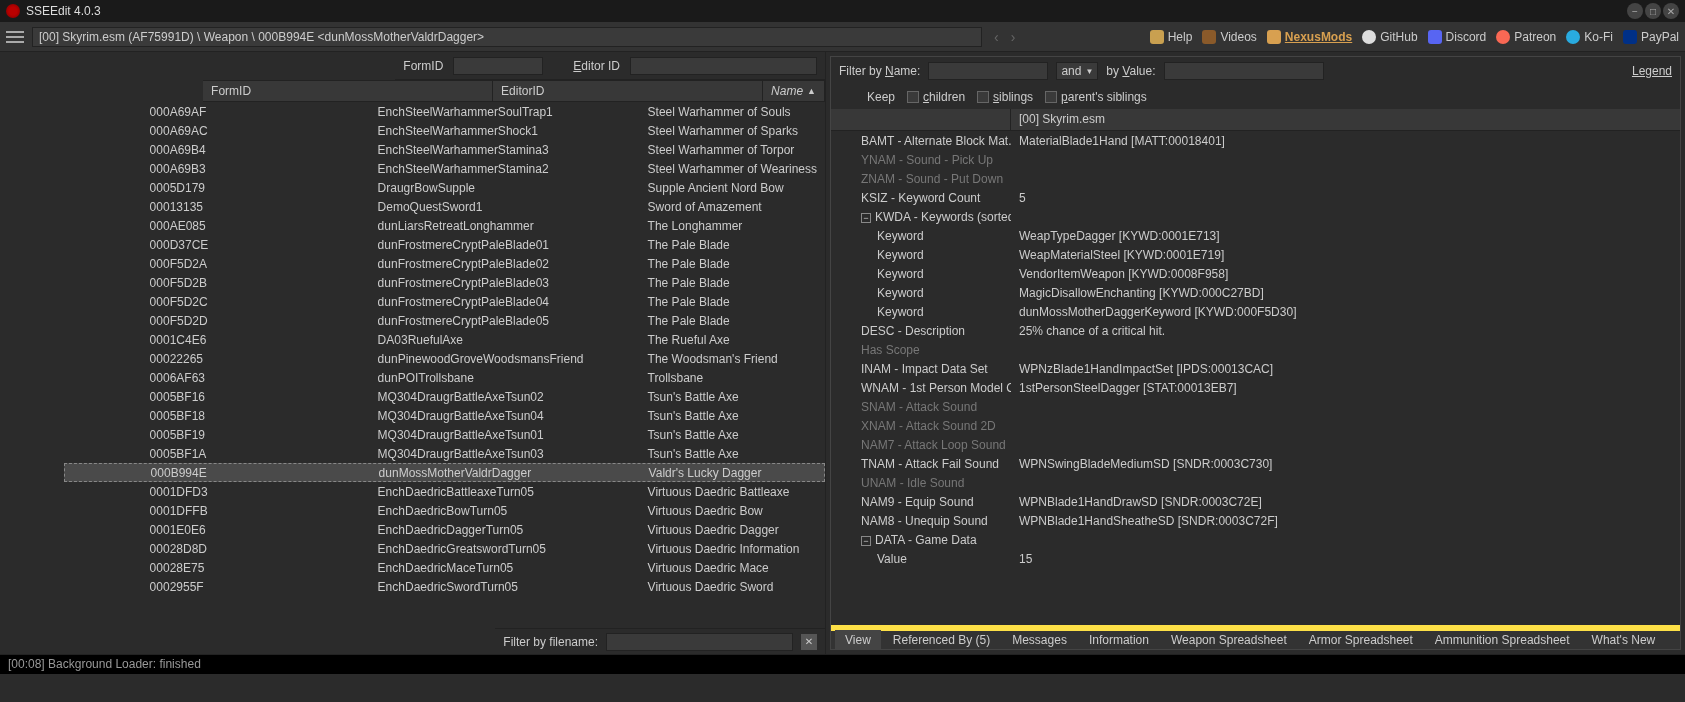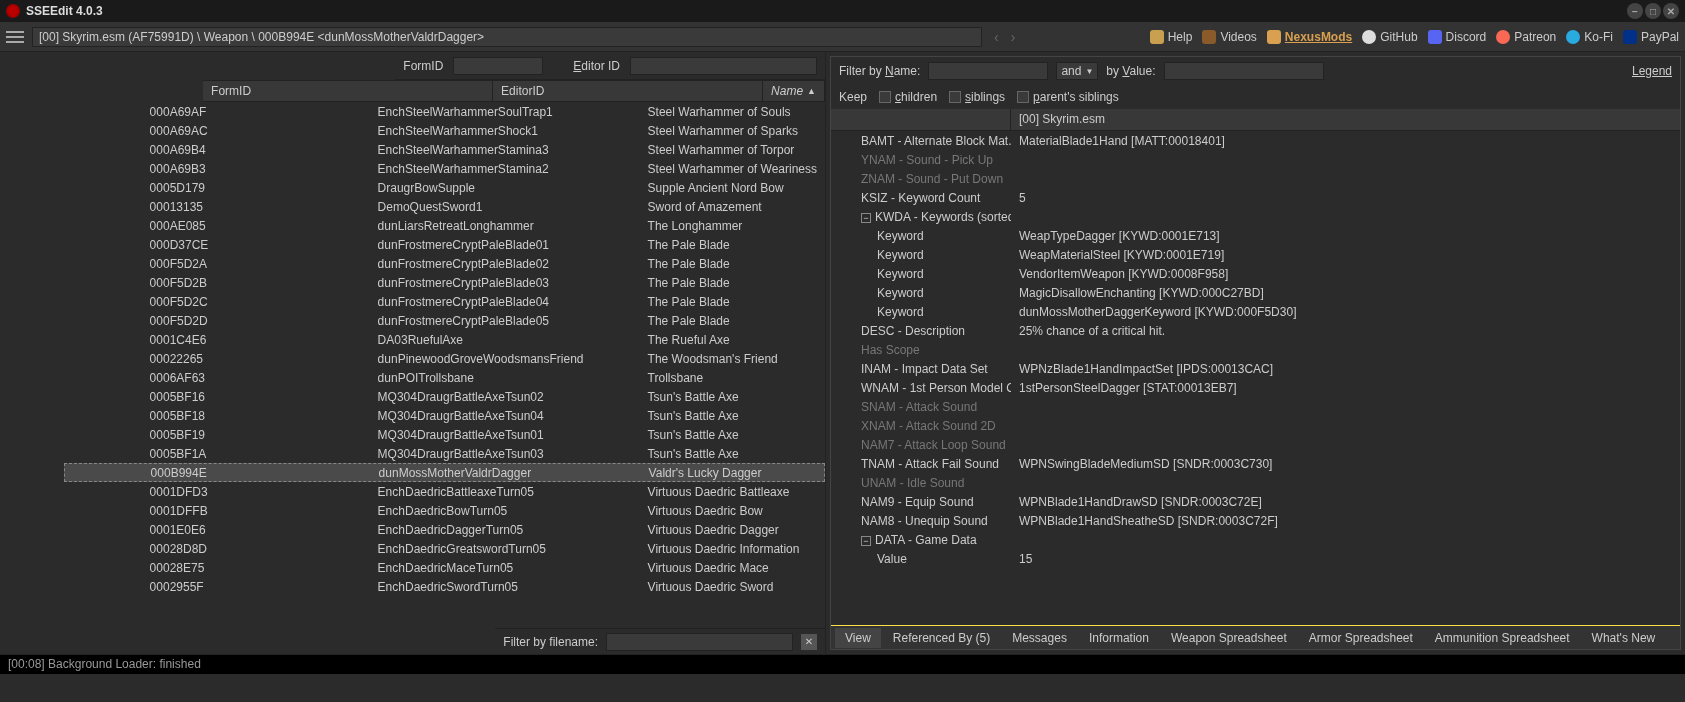--- a/index.html
+++ b/index.html
@@ -1,17 +1,17 @@
 <!DOCTYPE html>
 <html><head>
 <meta charset="utf-8">
 <style>
 * { margin: 0; padding: 0; box-sizing: border-box; font-family: "Segoe UI", Arial, sans-serif; }
 body { background: #2b2b2b; color: #ccc; font-size: 12px; overflow: hidden; }
-.titlebar { background: #1a1a1a; height: 22px; display: flex; align-items: center; padding: 0 6px; justify-content: space-between; font-weight: bold; }
+.titlebar { background: #1a1a1a; height: 22px; display: flex; align-items: center; padding: 0 6px; justify-content: space-between; }
 .titlebar-left { display: flex; align-items: center; gap: 6px; }
 .app-icon { width: 14px; height: 14px; border-radius: 50%; background: radial-gradient(circle, #b00 40%, #700); }
 .title-text { color: #ddd; font-size: 12px; }
 .titlebar-right { display: flex; gap: 2px; }
 .win-btn { width: 16px; height: 16px; border-radius: 50%; background: #444; display: flex; align-items: center; justify-content: center; color: #aaa; font-size: 10px; cursor: pointer; }
 .toolbar { background: #333; height: 30px; display: flex; align-items: center; padding: 0 6px; gap: 8px; border-bottom: 1px solid #222; }
 .hamburger { width: 18px; display: flex; flex-direction: column; gap: 3px; cursor: pointer; }
 .hamburger span { height: 2px; background: #aaa; }
 .path-box { flex: 1; background: #3a3a3a; border: 1px solid #222; height: 20px; padding: 0 6px; display: flex; align-items: center; color: #ccc; font-size: 12px; max-width: 950px; }
 .nav-arrows { display: flex; gap: 4px; }
@@ -21,21 +21,21 @@
 .ext-link.nexus { color: #d8a050; text-decoration: underline; font-weight: bold; }
 .ext-icon { width: 14px; height: 14px; border-radius: 3px; }
 .filter-row { background: #2b2b2b; height: 28px; display: flex; align-items: center; padding: 0 8px; gap: 10px; border-bottom: 1px solid #222; }
 .filter-label { color: #ccc; }
 .filter-label u { text-decoration: underline; }
 .filter-input { background: #3a3a3a; border: 1px solid #222; height: 18px; width: 120px; color: #ccc; padding: 0 4px; }
 .main-area { display: flex; height: calc(100vh - 100px); }
 .left-panel { width: 826px; display: flex; flex-direction: column; border-right: 1px solid #222; align-items: flex-end; }
 .right-panel { flex: 1; display: flex; flex-direction: column; background: #2b2b2b; border: 1px solid #444; margin: 4px; }
 .right-filter { height: 28px; display: flex; align-items: center; padding: 0 8px; gap: 8px; }
-.right-keep { height: 24px; display: flex; align-items: center; padding: 0 8px; gap: 12px; }
+.right-keep { height: 24px; display: flex; align-items: center; padding: 0 8px; gap: 12px; margin-left: 28px; }
 .checkbox-wrap { display: flex; align-items: center; gap: 4px; }
 .chk { width: 12px; height: 12px; border: 1px solid #666; background: #3a3a3a; }
 .legend-link { margin-left: auto; color: #ccc; text-decoration: underline; cursor: pointer; }
 .table-header { background: #383838; height: 22px; display: flex; border-top: 1px solid #222; border-bottom: 1px solid #222; }
 .th { padding: 3px 8px; border-right: 1px solid #222; color: #ccc; display: flex; align-items: center; }
 .th-formid { width: 290px; }
 .th-editorid { width: 270px; }
 .th-name { flex: 1; font-style: italic; }
 .sort-arrow { margin-left: 4px; font-size: 9px; }
 .table-body { flex: 1; overflow-y: auto; background: #2b2b2b; }
@@ -52,21 +52,21 @@
 .rrow { display: flex; min-height: 19px; align-items: center; }
 .rcell-field { width: 180px; padding: 2px 4px 2px 30px; color: #ccc; overflow: hidden; white-space: nowrap; }
 .rcell-field.dim { color: #777; }
 .rcell-field.sub { padding-left: 46px; }
 .rcell-val { flex: 1; padding: 2px 8px; color: #ccc; }
 .expand-icon { display: inline-block; width: 10px; height: 10px; border: 1px solid #888; text-align: center; line-height: 8px; font-size: 9px; margin-right: 4px; color: #ccc; }
 .bottom-filter { height: 26px; background: #2b2b2b; border-top: 1px solid #222; display: flex; align-items: center; padding: 0 8px; gap: 8px; }
 .bottom-filter input { flex: 1; background: #3a3a3a; border: 1px solid #222; height: 18px; color: #ccc; padding: 0 4px; }
 .clear-btn { width: 16px; height: 16px; background: #555; color: #ccc; text-align: center; line-height: 16px; cursor: pointer; font-size: 10px; }
 .status-bar { height: 20px; background: #000000; padding: 2px 8px; color: #999; border-top: 1px solid #222; }
-.tabs-row { height: 24px; display: flex; align-items: center; background: #333; border-top: 1px solid #fde047; padding: 0 4px; gap: 2px; }
+.tabs-row { height: 24px; display: flex; align-items: center; background: #333; border-top: 6px solid #fde047; padding: 0 4px; gap: 2px; }
 .tab { padding: 3px 10px; color: #ccc; cursor: pointer; font-size: 12px; }
 .tab.active { background: #444; }
 .dropdown { background: #3a3a3a; border: 1px solid #222; height: 18px; padding: 0 4px; color: #ccc; display: flex; align-items: center; gap: 4px; }
 .dropdown-arrow { font-size: 8px; }
 ::-webkit-scrollbar { width: 14px; height: 14px; }
 ::-webkit-scrollbar-track { background: #2b2b2b; }
 ::-webkit-scrollbar-thumb { background: #555; }
 </style>
 </head>
 <body>

